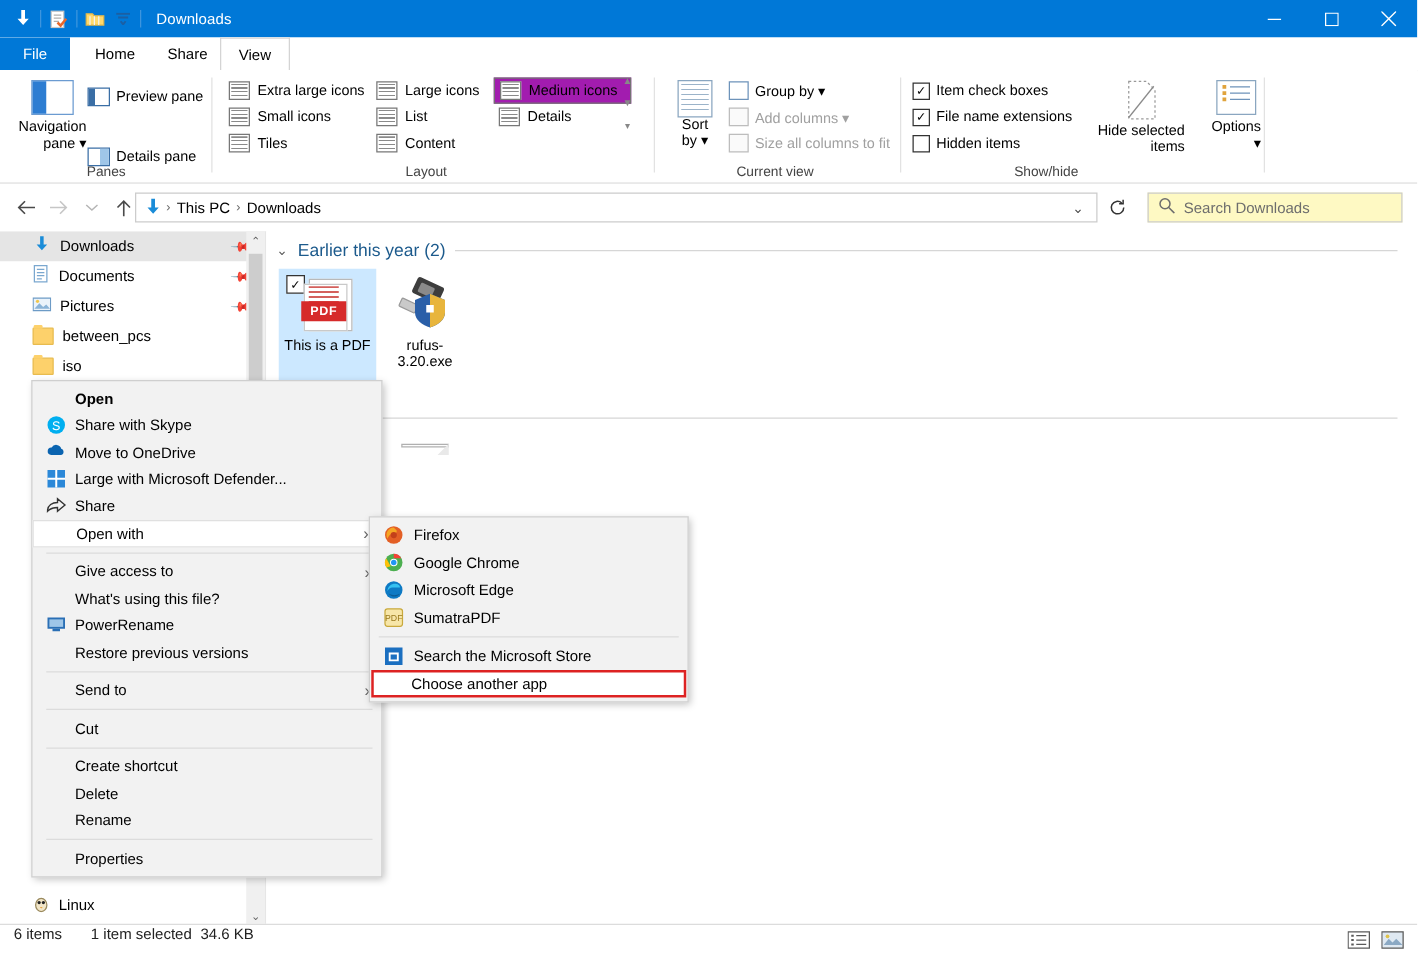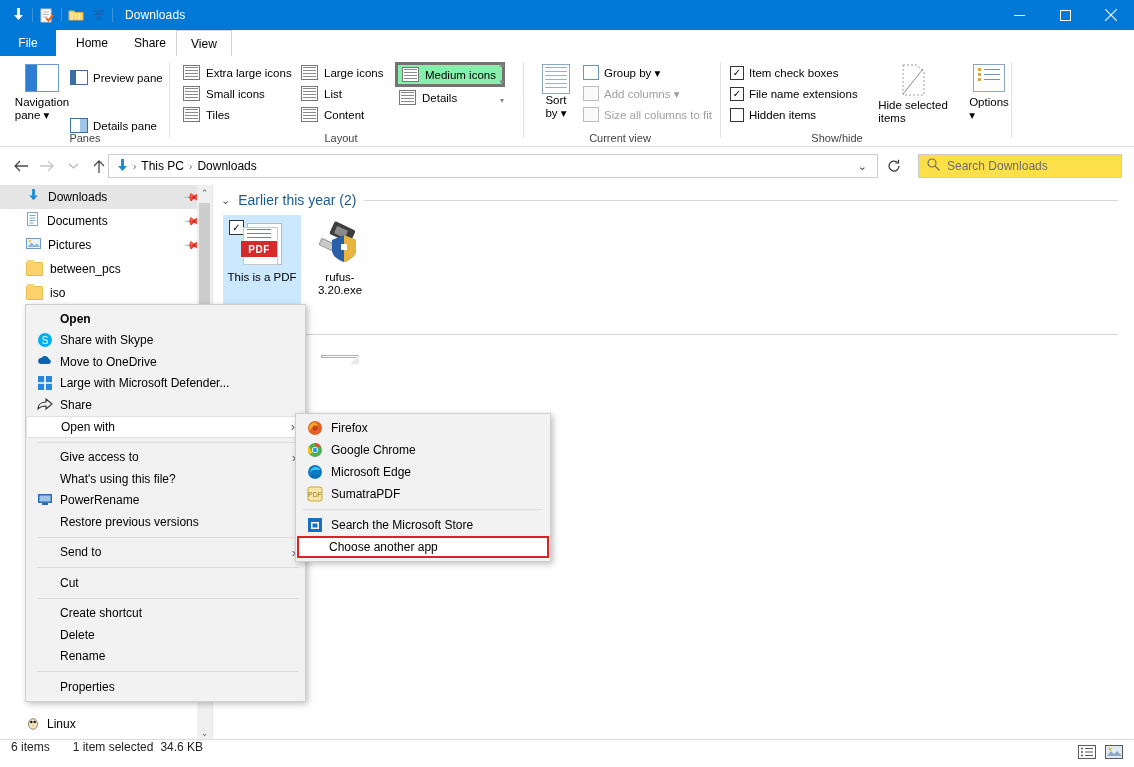--- a/index.html
+++ b/index.html
@@ -91,21 +91,21 @@
   }
   .rgroup-divider {
     position: absolute; top: 6px; right: 0; width: 1px; height: 76px;
     background: #e2e2e2;
   }
 
   .bigbtn {
     display: flex; flex-direction: column; align-items: center;
     justify-content: flex-start; width: 68px; cursor: default;
   }
-  .bigbtn .lbl { font-size: 11.5px; text-align: left; line-height: 13px; }
+  .bigbtn .lbl { font-size: 11.5px; text-align: right; line-height: 13px; }
 
   .smallitem {
     display: flex; align-items: center; gap: 5px;
     font-size: 11.5px; height: 21px; white-space: nowrap;
   }
   .smallitem.disabled { color: #a0a0a0; }
 
   
   .ic { display:inline-block; position: relative; flex: none; }
   .ic-pane16 { width:16px; height:13px; border:1px solid #3a6ea5; background:#fff; }
@@ -118,21 +118,21 @@
   .ic-grid::before {
     content:''; position:absolute; left:1px; top:1px; right:1px; bottom:1px;
     background:
       repeating-linear-gradient(to bottom, #8a8a8a 0 1px, transparent 1px 3px);
   }
 
   .viewopt {
     display:flex; align-items:center; gap:6px; height: 21px;
     font-size: 11.5px; padding: 0 4px; white-space: nowrap;
   }
-  .viewopt.sel { background: #86efac; border: 3px solid #737373; height: 19px; }
+  .viewopt.sel { background: #a21caf; border: 1px solid #737373; height: 19px; }
 
   .chk {
     width: 12px; height: 12px; border: 1px solid #333; background: #fff;
     display:inline-flex; align-items:center; justify-content:center;
     font-size: 10px; color:#000; flex:none;
   }
 
   .spinners {
     position: absolute; right: 2px; top: 4px;
     display: flex; flex-direction: column; gap: 9px;
@@ -156,21 +156,21 @@
     box-sizing: border-box;
   }
   .crumb { font-size: 12px; padding: 0 4px; }
   .crumb-sep { color: #666; font-size: 10px; padding: 0 1px; }
   .refreshbtn {
     position: absolute; left: 880px; top: 7px; width: 28px; height: 24px;
     display:flex; align-items:center; justify-content:center; color:#333; font-size: 13px;
   }
   .searchbox {
     position: absolute; left: 918px; top: 7px; width: 204px; height: 24px;
-    border: 1px solid #ccc; background: #fde047;
+    border: 1px solid #ccc; background: #fef9c3;
     display: flex; align-items: center; gap: 7px; padding: 0 8px;
     box-sizing: border-box;
   }
   .searchbox .ph { color: #6d6d6d; font-size: 12px; }
 
   
   .navpane {
     position: absolute; left: 0; top: 185px; width: 212px; bottom: 27px;
     background: #fff; border-right: 1px solid #e6e6e6;
     overflow: hidden;

